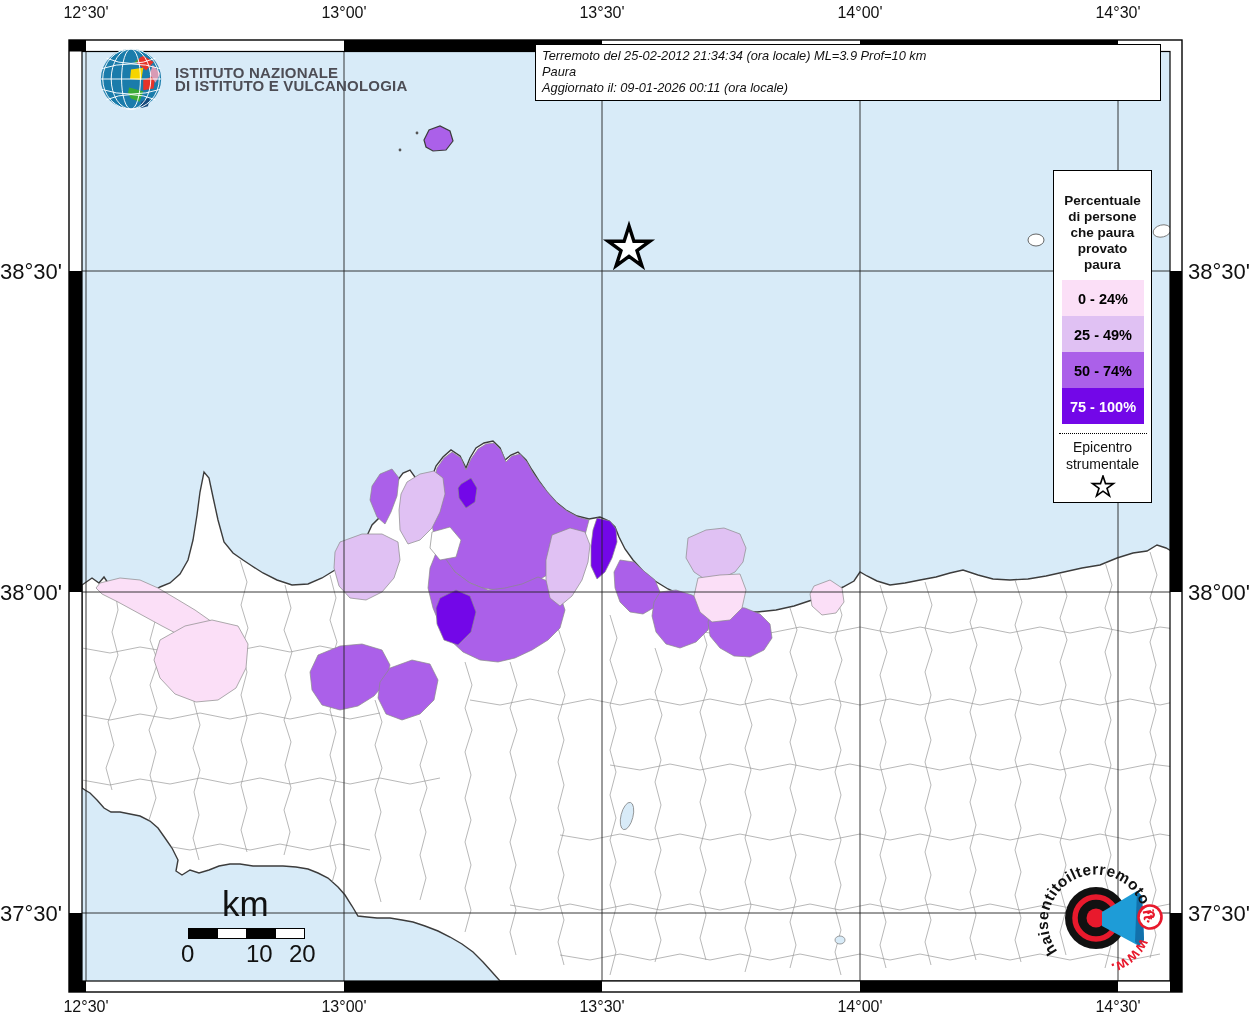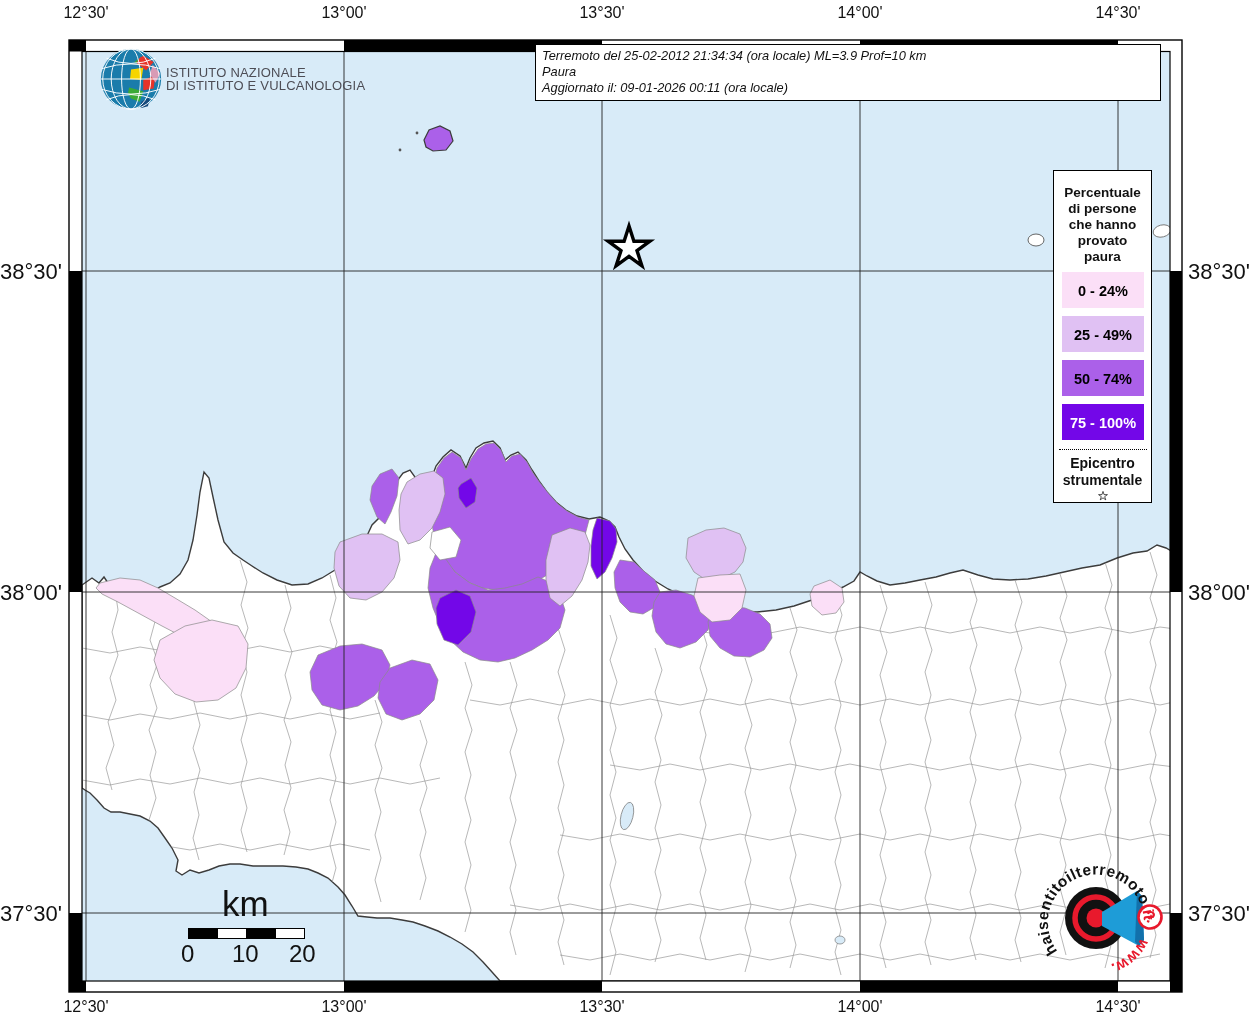--- a/index.html
+++ b/index.html
@@ -6,26 +6,26 @@
   #stage{position:relative;width:1255px;height:1024px;background:#ffffff;overflow:hidden;
          font-family:"Liberation Sans",sans-serif;color:#111;}
   #map-svg{position:absolute;left:0;top:0;}
   .axis-label{position:absolute;width:80px;text-align:center;font-size:16px;color:#111;white-space:nowrap;}
   .lat-label-left{position:absolute;left:0;width:66px;text-align:left;font-size:22px;}
   .lat-label-right{position:absolute;left:1188px;width:66px;text-align:left;font-size:22px;}
   #info-box{position:absolute;left:535px;top:44px;width:612px;background:#fff;
             border:1.3px solid #000;padding:3px 6px;font-size:12.8px;line-height:16.2px;font-style:italic;}
   #legend-box{position:absolute;left:1053px;top:170px;width:99px;height:333px;background:#fff;
               border:1.6px solid #000;box-sizing:border-box;display:flex;flex-direction:column;align-items:center;}
-  .legend-title{font-weight:bold;font-size:13.5px;line-height:16px;text-align:center;margin-top:14px;}
-  .legend-items{display:flex;flex-direction:column;gap:8px;margin-top:7px;justify-content:center;}
+  .legend-title{font-weight:bold;font-size:13.5px;line-height:16px;text-align:center;margin-top:22px;}
+  .legend-items{display:flex;flex-direction:column;gap:0;margin-top:7px;justify-content:center;}
   .legend-sep{width:88px;border-top:1.6px dotted #000;margin-top:9px;}
-  .legend-epi{font-weight:bold;font-size:14px;line-height:16.5px;text-align:center;margin-top:5px;}
+  .legend-epi{font-weight:normal;font-size:14px;line-height:16.5px;text-align:center;margin-top:5px;}
   #ingv-logo{position:absolute;left:98px;top:46px;display:flex;align-items:center;}
-  #ingv-text{margin-left:2px;font-weight:normal;font-size:13px;line-height:13.5px;color:#4d4d55;letter-spacing:.2px;}
+  #ingv-text{margin-left:11px;font-weight:bold;font-size:15px;line-height:13.5px;color:#4d4d55;letter-spacing:.2px;}
   #scalebar{position:absolute;left:150px;top:884px;width:200px;height:90px;}
   #scalebar .km{position:absolute;left:72px;top:0;font-size:35px;color:#111;}
   #scalebar .bar{position:absolute;left:38px;top:44px;width:115px;height:9px;border:1.4px solid #000;
                  box-sizing:content-box;display:flex;}
   #scalebar .seg{height:100%;flex:1;}
   #scalebar .num{position:absolute;top:56px;font-size:24px;color:#111;}
   .wm-text{font-weight:bold;font-size:15.5px;letter-spacing:.5px;}
 </style>
 </head>
 <body>
@@ -204,21 +204,21 @@
 <div id="info-box">
   <div>Terremoto del 25-02-2012 21:34:34 (ora locale) ML=3.9 Prof=10 km</div>
   <div>Paura</div>
   <div>Aggiornato il: 09-01-2026 00:11 (ora locale)</div>
 </div>
 
 <div id="legend-box">
   <div class="legend-title">
     <div>Percentuale</div>
     <div>di persone</div>
-    <div>che hanno</div>
+    <div>che paura</div>
     <div>provato</div>
     <div>paura</div>
   </div>
   <div class="legend-items">
     <svg width="82" height="36">
       <rect x="0" y="0" width="82" height="36" fill="#fbdff7"></rect>
       <text x="41" y="24" text-anchor="middle" font-size="14.5" font-weight="bold" fill="#000000">0 - 24%</text>
     </svg>
     <svg width="82" height="36">
       <rect x="0" y="0" width="82" height="36" fill="#e0c1f3"></rect>
@@ -245,21 +245,21 @@
 
 <div id="scalebar">
   <div class="km">km</div>
   <div class="bar">
     <div class="seg" style="background:#000;"></div>
     <div class="seg" style="background:#fff;"></div>
     <div class="seg" style="background:#000;border-left:1.2px solid #000;"></div>
     <div class="seg" style="background:#fff;"></div>
   </div>
   <div class="num" style="left:31px;">0</div>
-  <div class="num" style="left:82px;">10</div>
+  <div class="num" style="left:96px;">10</div>
   <div class="num" style="left:139px;">20</div>
 </div>
 
 <svg width="170" height="160" viewBox="1015 842 170 160" style="position:absolute;left:1015px;top:842px;">
   <defs>
     <path id="wmarc" d="M1059,953 A48,48 0 1 1 1133,953" fill="none"></path>
     <path id="wmarc2" d="M1142,934 A47,47 0 0 1 1099,966" fill="none"></path>
   </defs>
   <circle cx="1096" cy="918" r="31" fill="#111111"></circle>
   <circle cx="1096" cy="918" r="21" fill="none" stroke-width="5.5" stroke="#e8192c"></circle>

